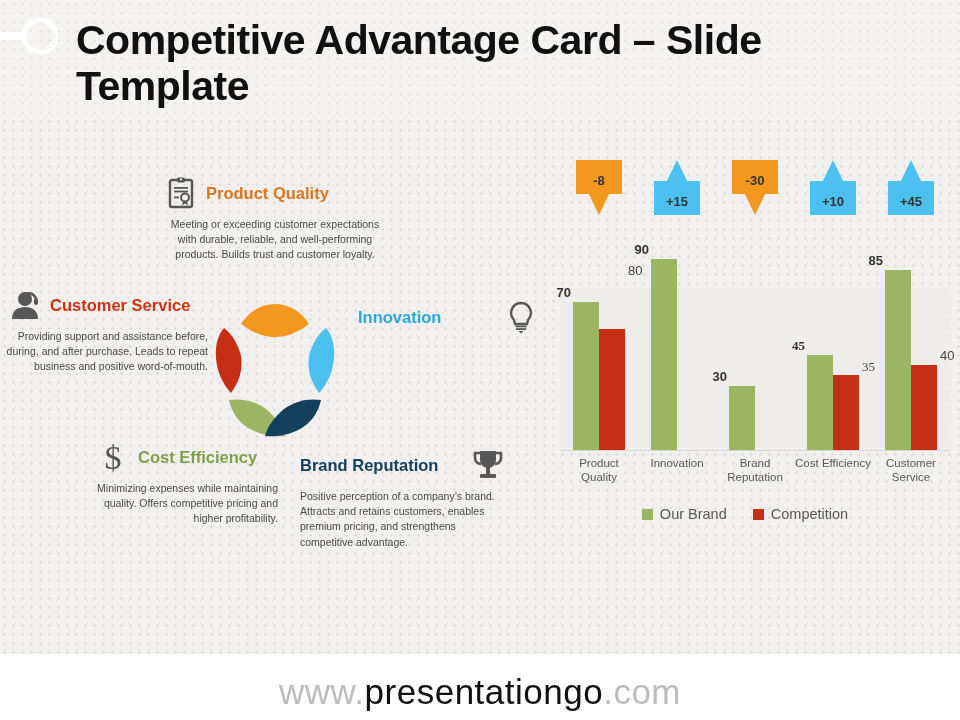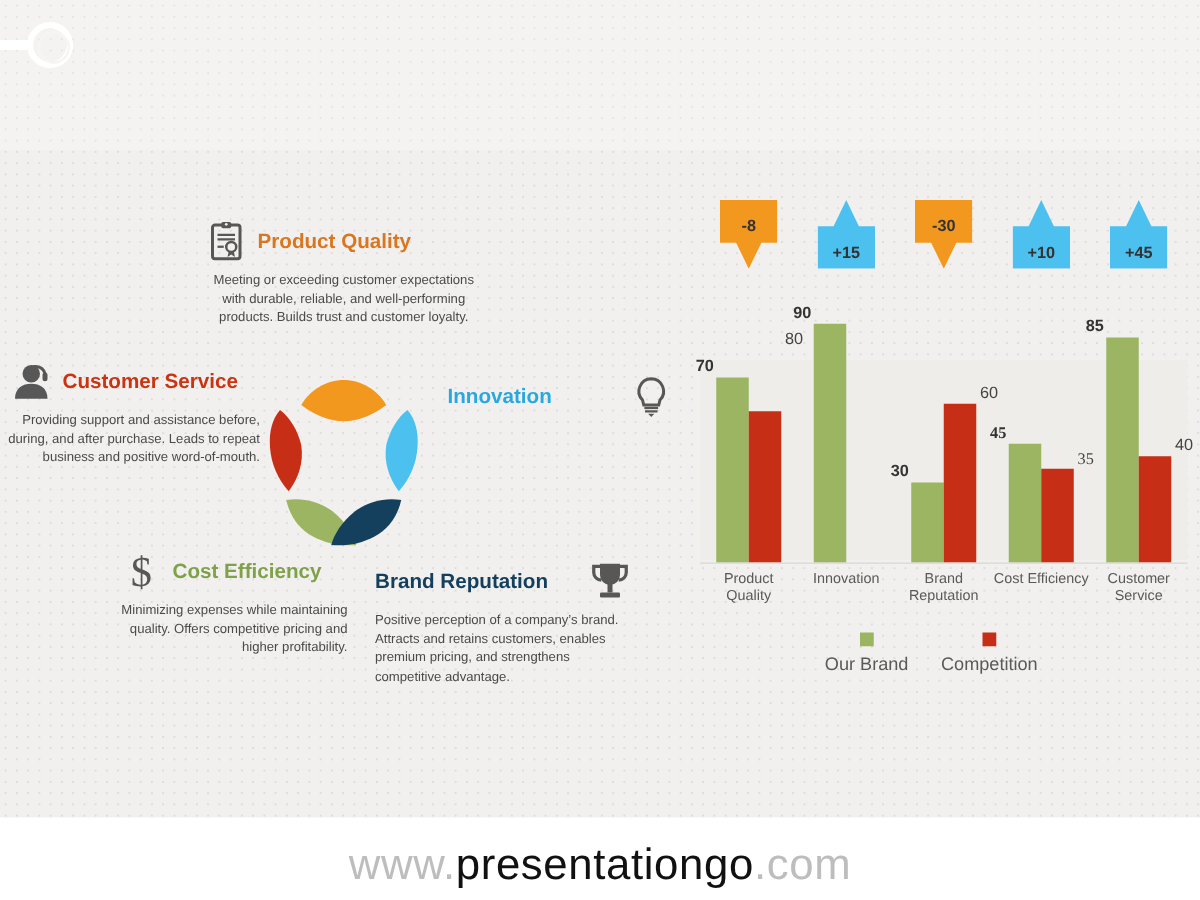--- a/index.html
+++ b/index.html
@@ -127,21 +127,21 @@
   .xlabels { position: absolute; left: 20px; top: 306px; width: 390px; height: 46px; }
   .xlabel {
     position: absolute; width: 78px; text-align: center;
     font-size: 11.5px; color: #595959; line-height: 1.25;
   }
 
   .legend {
     position: absolute; left: 0; top: 356px; width: 410px;
     display: flex; justify-content: center; align-items: center; gap: 26px;
   }
-  .legend-item { display: flex; align-items: center; gap: 7px; font-size: 14.5px; color: #595959; flex-direction: column; }
+  .legend-item { display: flex; align-items: center; gap: 7px; font-size: 14.5px; color: #595959; }
   .swatch { width: 11px; height: 11px; }
 
   
   .footer {
     position: absolute; left: 0; bottom: 8px; width: 960px;
     text-align: center; font-size: 35px; letter-spacing: 0.5px;
   }
   .f-dim { color: #bdbdbd; margin-top: 12px; }
   .f-strong { color: #111; }
 </style>
@@ -151,20 +151,21 @@
 <div id="slide">
   <div class="top-band"></div>
   <div class="footer-band"></div>
 
   <svg class="deco-magnifier" viewBox="0 0 70 56">
     <circle cx="40" cy="28" r="16" fill="none" stroke="#ffffff" stroke-width="5"></circle>
     <circle cx="43" cy="30" r="12" fill="none" stroke="#f6f5f3" stroke-width="2"></circle>
     <rect x="0" y="24" width="24" height="8" fill="#ffffff"></rect>
   </svg>
 
+  <div class="title">Competitive Advantage Card – Slide Template</div>
 
   <div class="card" id="card-quality">
     <div class="card-head">
       <svg class="ico" viewBox="0 0 34 34">
         <rect x="6" y="4" width="22" height="27" rx="2" fill="none" stroke="#575757" stroke-width="2.4"></rect>
         <rect x="13" y="1.5" width="8" height="5" rx="1.5" fill="#575757"></rect>
         <circle cx="17" cy="3.4" r="1.1" fill="#f1f0ee"></circle>
         <rect x="10" y="11" width="14" height="1.8" fill="#575757"></rect>
         <rect x="10" y="14.6" width="14" height="1.8" fill="#575757"></rect>
         <rect x="10" y="20.5" width="5" height="1.8" fill="#575757"></rect>
@@ -280,23 +281,20 @@
         </div>
         <div class="group" style="left: 78px;">
           <div class="bar ours" style="height: 190.8px; background: rgb(156, 181, 99);">
             <div class="vlabel ours" style="bottom: 193.8px;">90</div>
           </div>
         </div>
         <div class="group" style="left: 156px;">
           <div class="bar ours" style="height: 63.6px; background: rgb(156, 181, 99);">
             <div class="vlabel ours" style="bottom: 66.6px;">30</div>
           </div>
-          <div class="bar comp" style="height: 127.2px; background: rgb(198, 46, 22);">
-            <div class="vlabel comp" style="bottom: 130.2px;">60</div>
-          </div>
         </div>
         <div class="group" style="left: 234px; font-family: Liberation Serif, serif;">
           <div class="bar ours" style="height: 95.4px; background: rgb(156, 181, 99);">
             <div class="vlabel ours" style="bottom: 98.4px;">45</div>
           </div>
           <div class="bar comp" style="height: 75px; background: rgb(198, 46, 22);">
             <div class="vlabel comp" style="bottom: 77.2px;">35</div>
           </div>
         </div>
         <div class="group" style="left: 312px;">

